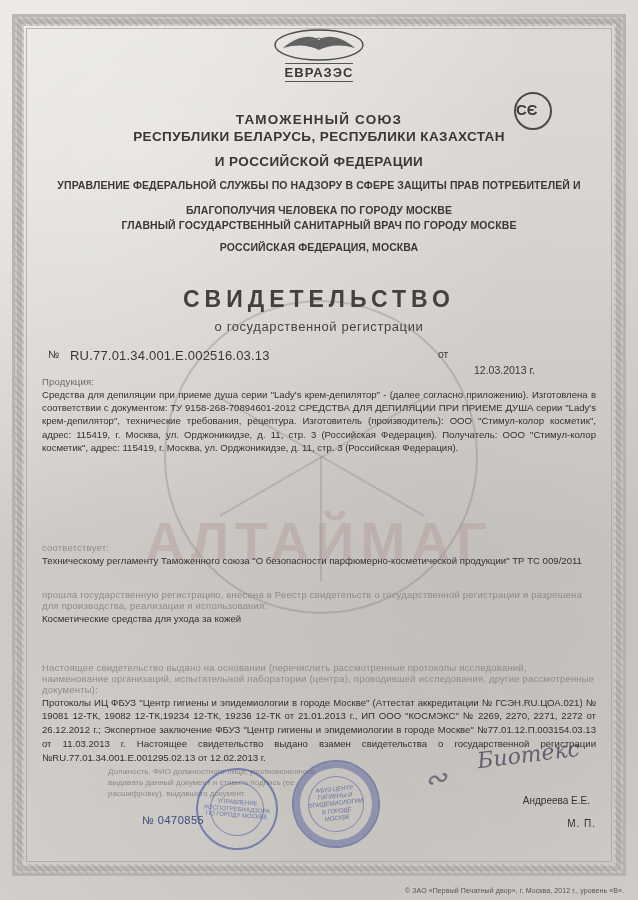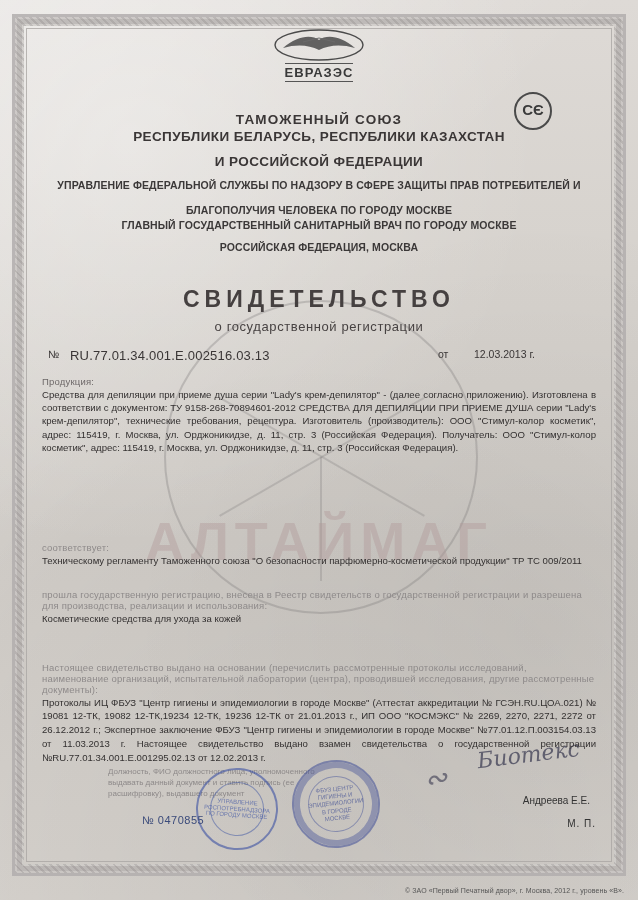--- a/index.html
+++ b/index.html
@@ -161,21 +161,20 @@
     right: 74px;
     top: 78px;
     width: 34px;
     height: 34px;
     border-radius: 50%;
     border: 2px solid #4a4a4a;
     color: #3a3a3a;
     font-size: 15px;
     font-weight: bold;
     line-height: 32px;
-    text-align: center;
     letter-spacing: 0px;
   }
 
   .head-block {
     margin-top: 78px;
     text-align: center;
     color: #3a3636;
   }
   .h-line1 {
     font-size: 13.5px;
@@ -226,21 +225,21 @@
     position: relative;
     height: 18px;
   }
   .regline .no { position: absolute; left: 6px; top: 0; }
   .regline .num {
     position: absolute; left: 28px; top: 0;
     font-size: 13px;
     letter-spacing: 0.2px;
   }
   .regline .ot { position: absolute; left: 396px; top: 0; }
-  .regline .date { position: absolute; left: 432px; top: 0; }
+  .regline .date { position: absolute; left: 432px; top: 16px; }
 
   
   .sec { margin-top: 10px; }
   .sec-label {
     font-size: 9.5px;
     color: #6d6868;
     letter-spacing: 0.2px;
     margin-bottom: 1px;
   }
   .sec-body {

